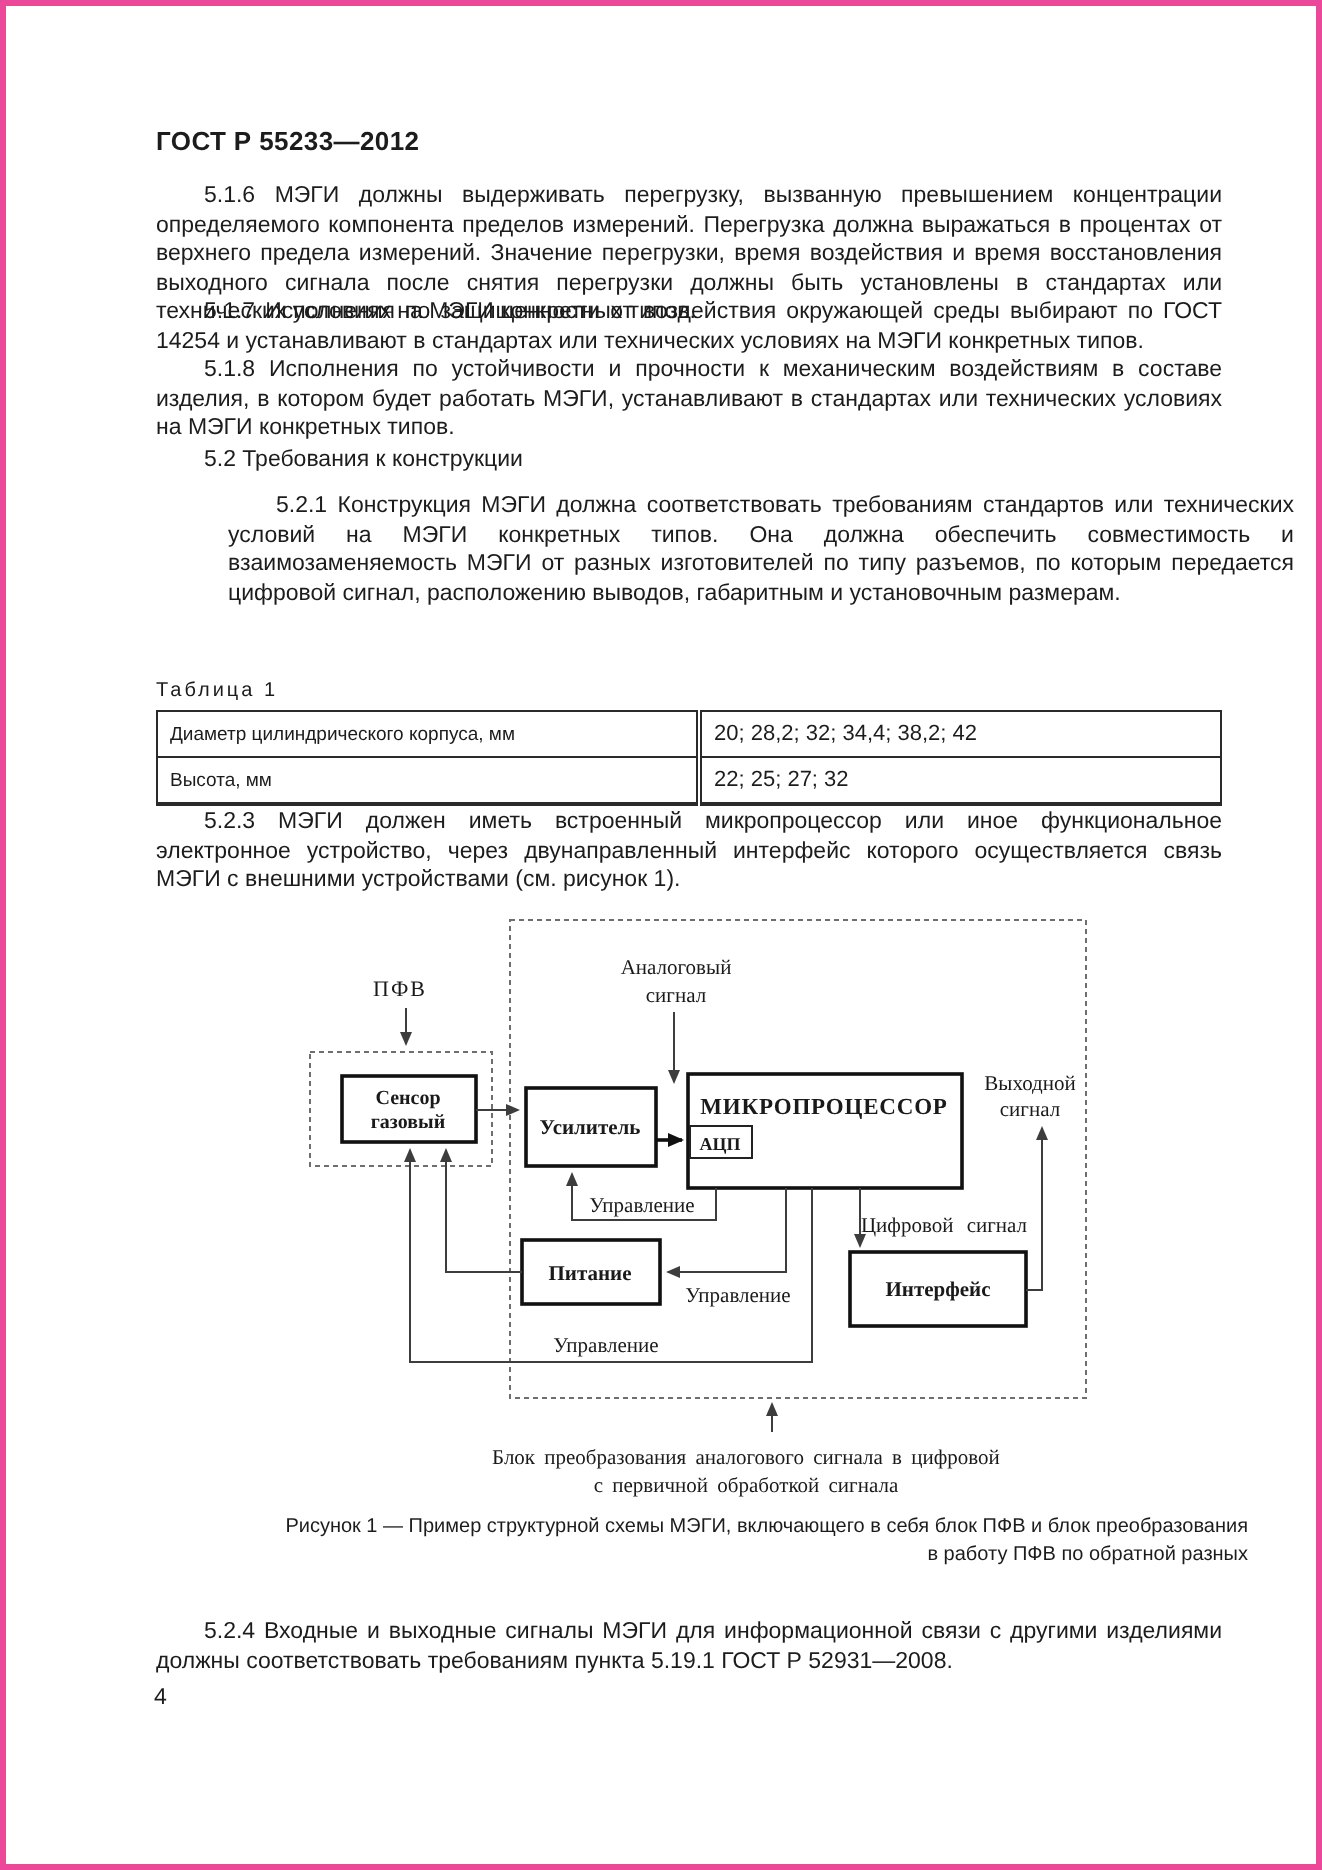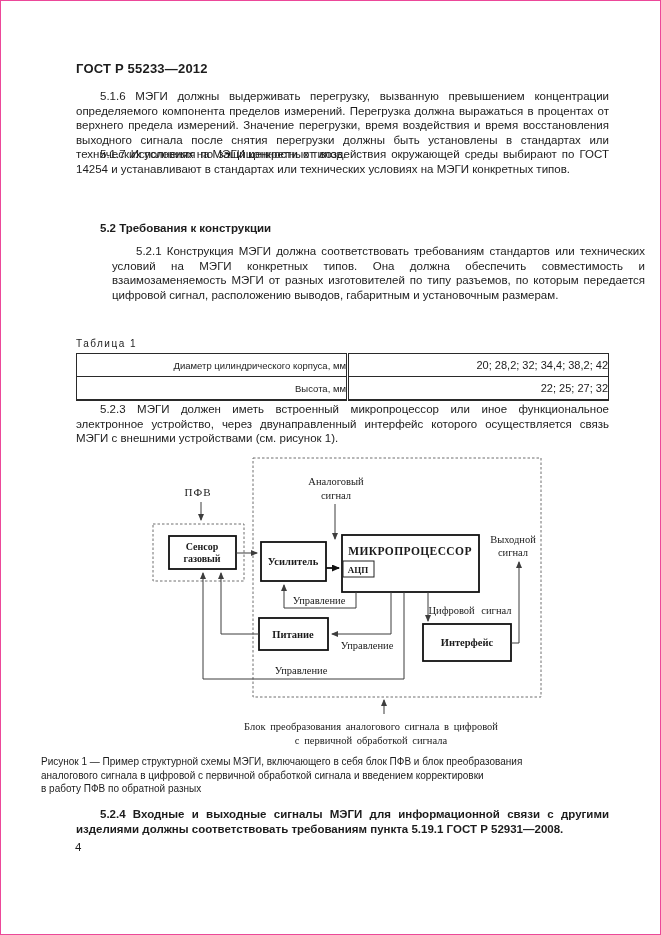--- a/index.html
+++ b/index.html
@@ -1,51 +1,51 @@
 <!DOCTYPE html>
 <html lang="ru"><head>
 <meta charset="utf-8">
 <style>
   html,body{margin:0;padding:0;background:#e8e8e8;}
   .page{
     position:relative;
     width:661px;height:935px;
     background:#ffffff;
-    border:1px solid #ec4899;
+    border:3px solid #ec4899;
     box-sizing:border-box;
     font-family:"Liberation Sans", sans-serif;
     color:#1c1c1c;
     overflow:hidden;
   }
   .doc-code{
     position:absolute;left:75px;top:60px;
     font-size:13px;font-weight:bold;letter-spacing:.2px;
   }
   .para{
     position:absolute;left:75px;width:533px;
     font-size:11.5px;line-height:14.5px;
     text-align:justify;text-indent:24px;
   }
   .p516{top:88px;}
   .p517{top:146px;}
   .p518{top:175px;}
   .h52{
     position:absolute;left:99px;top:221px;
-    font-size:11.5px;font-weight:bold;
+    font-size:11.5px;font-weight:normal;
   }
   .p521{top:243px;margin-left:36px;}
   .p522{top:301px;}
   .tbl-label{
     position:absolute;left:75px;top:337px;
     font-size:10px;letter-spacing:1.5px;
   }
   table.t1{
     position:absolute;left:75px;top:352px;
     width:533px;border-collapse:collapse;
-    border:1px solid #2a2a2a;border-bottom-width:2px;text-align:right;
+    border:1px solid #2a2a2a;border-bottom-width:2px;
   }
   table.t1 td{
     height:22px;vertical-align:middle;
     padding:0 0 0 6px;
   }
   table.t1 tr + tr td{border-top:1px solid #2a2a2a;margin-left:35px;}
   td.c1{width:263px;font-size:9.5px;}
   td.c2{border-left:3px double #2a2a2a;font-size:11px;padding-left:9px;}
   .p523{top:401px;}
   .fig{position:absolute;left:0;top:455px;width:661px;height:302px;}
@@ -59,37 +59,38 @@
   .st-pfv{font-family:"Liberation Serif", serif;font-size:11px;letter-spacing:1px;}
   .ws{word-spacing:4px;}
   .ws2{word-spacing:2px;}
   .ln{stroke:#3d3d3d;stroke-width:1;fill:none;}
   .lnb{stroke:#111;stroke-width:1.8;fill:none;}
   .bx{stroke:#111;stroke-width:1.8;fill:#fff;}
   .bxt{stroke:#222;stroke-width:1;fill:#fff;}
   .dsh{stroke:#6e6e6e;stroke-width:1;fill:none;stroke-dasharray:2.5 2;}
   .caption{
     position:absolute;left:40px;top:754px;width:581px;
-    font-size:10px;line-height:13.5px;text-align:left;
+    font-size:10px;line-height:13.5px;text-align:right;
   }
-  .p524{top:806px;font-weight:bold;}
+  .p524{top:806px;}
   .pagenum{
     position:absolute;left:74px;top:840px;
     font-size:11.5px;
   }
 </style>
 </head>
 <body>
 
 <div class="page">
 
   <div class="doc-code">ГОСТ Р 55233—2012</div>
 
   <div class="para p516">5.1.6 МЭГИ должны выдерживать перегрузку, вызванную превышением концентрации определяемого компонента пределов измерений. Перегрузка должна выражаться в процентах от верхнего предела измерений. Значение перегрузки, время воздействия и время восстановления выходного сигнала после снятия перегрузки должны быть установлены в стандартах или технических условиях на МЭГИ конкретных типов.</div>
   <div class="para p517">5.1.7 Исполнения по защищенности от воздействия окружающей среды выбирают по ГОСТ 14254 и устанавливают в стандартах или технических условиях на МЭГИ конкретных типов.</div>
+  <div class="para p518">5.1.8 Исполнения по устойчивости и прочности к механическим воздействиям в составе изделия, в котором будет работать МЭГИ, устанавливают в стандартах или технических условиях на МЭГИ конкретных типов.</div>
 
   <div class="h52">5.2 Требования к конструкции</div>
 
   <div class="para p521">5.2.1 Конструкция МЭГИ должна соответствовать требованиям стандартов или технических условий на МЭГИ конкретных типов. Она должна обеспечить совместимость и взаимозаменяемость МЭГИ от разных изготовителей по типу разъемов, по которым передается цифровой сигнал, расположению выводов, габаритным и установочным размерам.</div>
 
   <div class="tbl-label">Таблица 1</div>
 
   <table class="t1">
     <tbody>
         <tr>
@@ -167,21 +168,20 @@
       <text class="st" x="512" y="100" text-anchor="middle">сигнал</text>
 
       <line class="ln" x1="383" y1="258" x2="383" y2="244" marker-end="url(#ar)"></line>
       <text class="st ws2" x="370" y="274" text-anchor="middle">Блок преобразования аналогового сигнала в цифровой</text>
       <text class="st ws2" x="370" y="288" text-anchor="middle">с первичной обработкой сигнала</text>
     </svg>
   </div>
 
   <div class="caption">
     <div>Рисунок 1 — Пример структурной схемы МЭГИ, включающего в себя блок ПФВ и блок преобразования</div>
-    <div>аналогового сигнала в цифровой с первичной обработкой сигнала и введением корректировки</div>
     <div>в работу ПФВ по обратной разных</div>
   </div>
 
   <div class="para p524">5.2.4 Входные и выходные сигналы МЭГИ для информационной связи с другими изделиями должны соответствовать требованиям пункта 5.19.1 ГОСТ Р 52931—2008.</div>
 
   <div class="pagenum">4</div>
 
 </div>
 
 </body></html>

